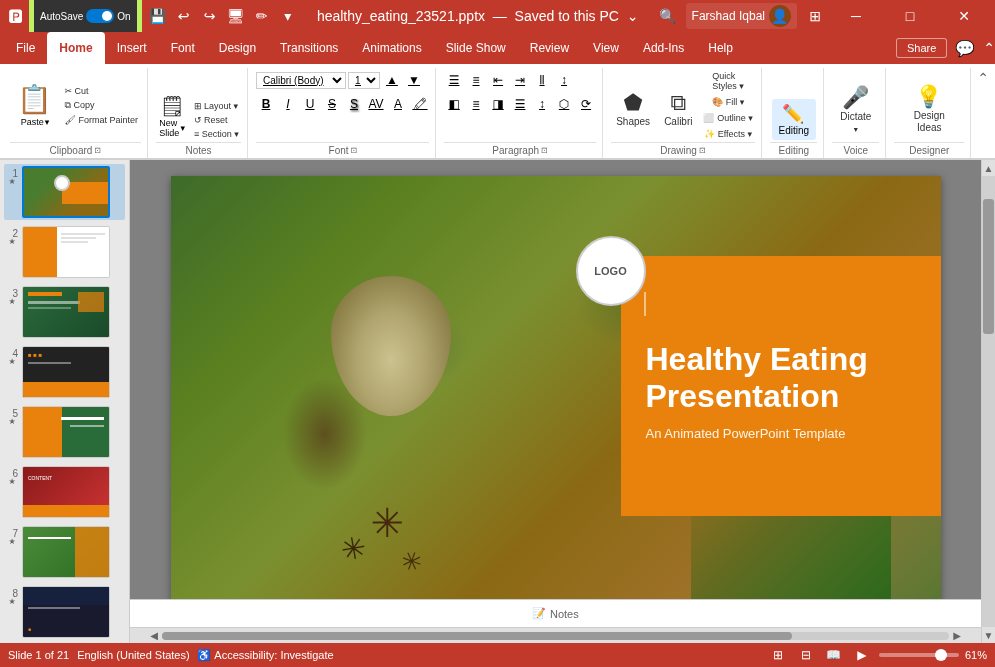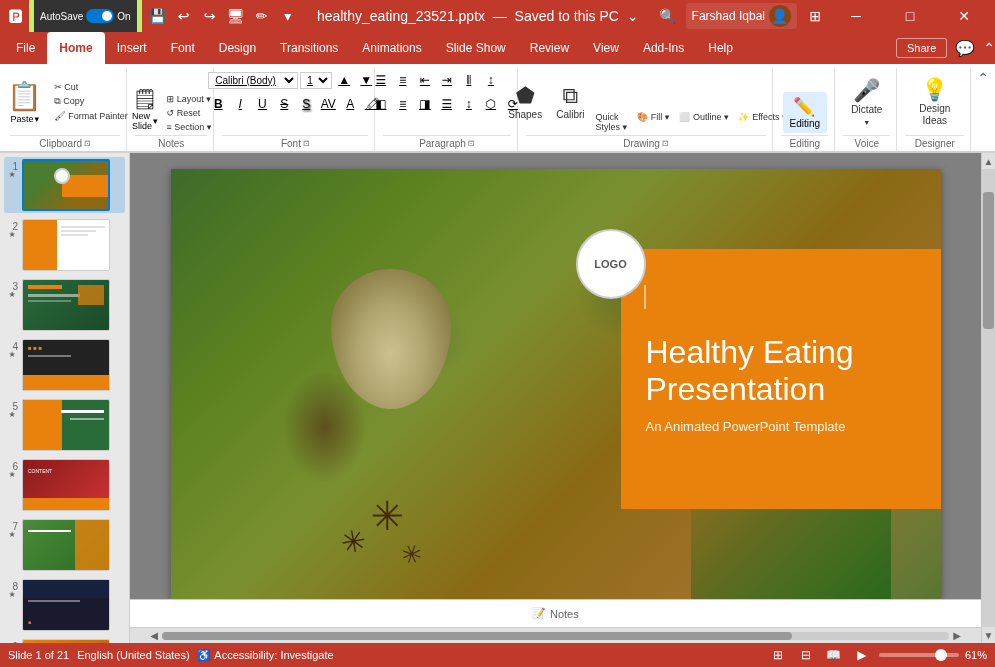--- a/index.html
+++ b/index.html
@@ -318,21 +318,21 @@
       position: absolute;
       top: 116px; right: 295px;
       width: 2px; height: 24px;
       background: rgba(255,255,255,0.5);
       z-index: 1;
     }
 
     .slide-title {
       color: white;
       font-size: 32px;
-      font-weight: 400;
+      font-weight: 700;
       line-height: 1.15;
       margin-bottom: 12px;
     }
     .slide-subtitle {
       color: rgba(255,255,255,0.9);
       font-size: 13px;
       font-weight: 400;
     }
 
     
@@ -546,21 +546,21 @@
     <div class="ribbon-group" style="min-width:100px;">
       <div class="ribbon-group-content">
         <div class="rb-btn large">
           <span class="rb-icon">⬟</span>
           <span class="rb-label">Shapes</span>
         </div>
         <div class="rb-btn large">
           <span class="rb-icon">⧉</span>
           <span class="rb-label">Calibri</span>
         </div>
-        <div style="display:flex;flex-direction:row;gap:4px;">
+        <div style="display:flex;flex-direction:column;gap:4px;align-items:center;">
           <span class="small-rb">Quick<br>Styles ▾</span>
           <span class="small-rb">🎨 Fill ▾</span>
           <span class="small-rb">⬜ Outline ▾</span>
           <span class="small-rb">✨ Effects ▾</span>
         </div>
       </div>
       <div class="ribbon-group-label">
         <span>Drawing</span>
         <span style="font-size:8px;cursor:pointer;">⊡</span>
       </div>

